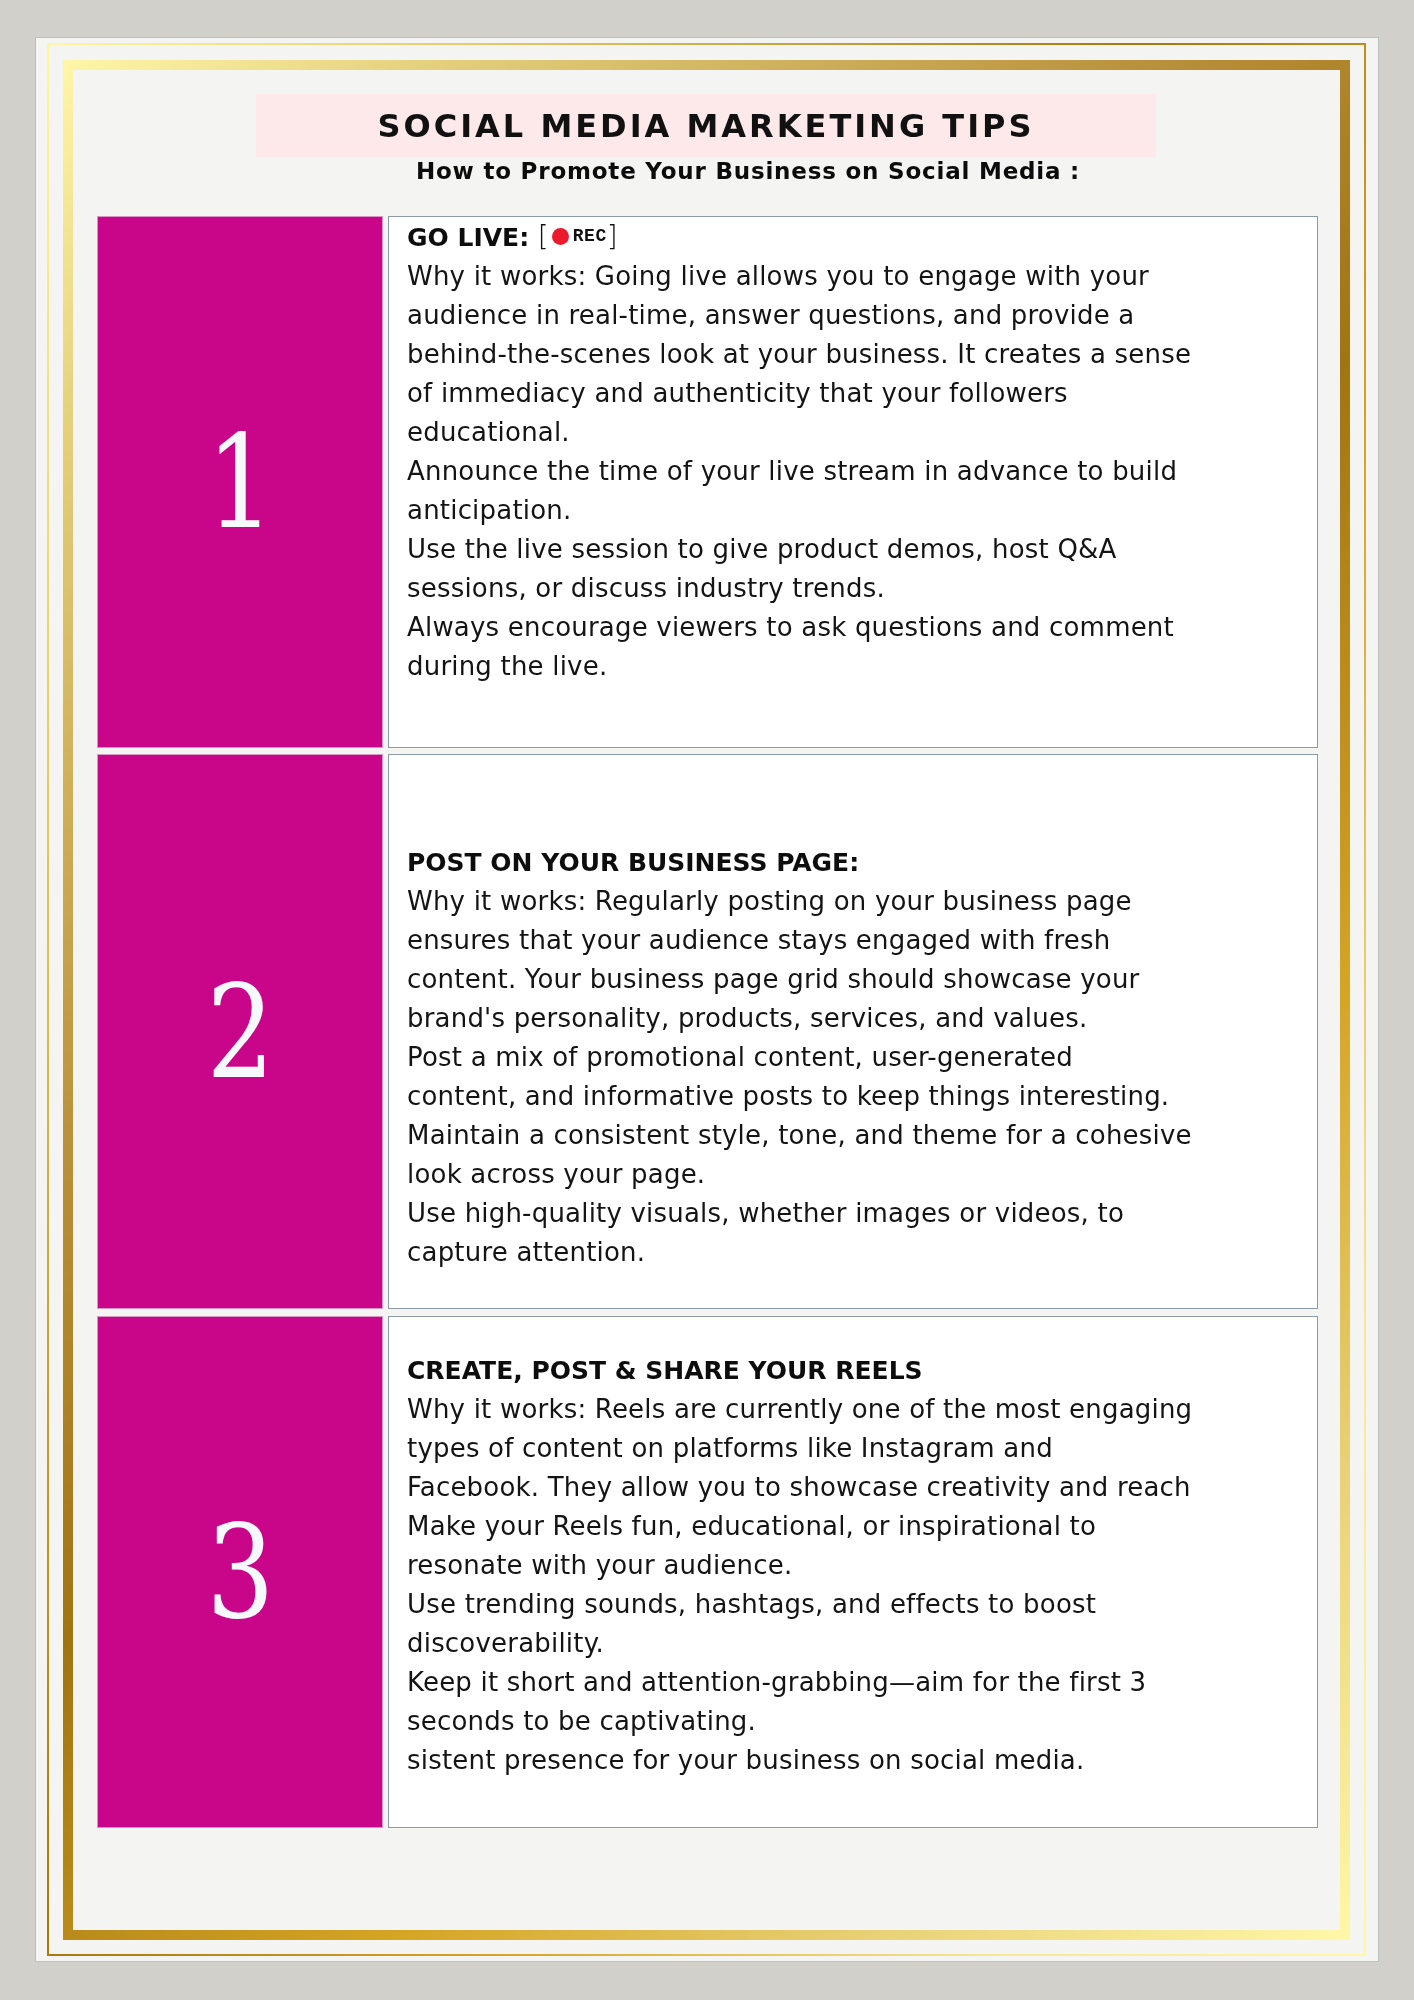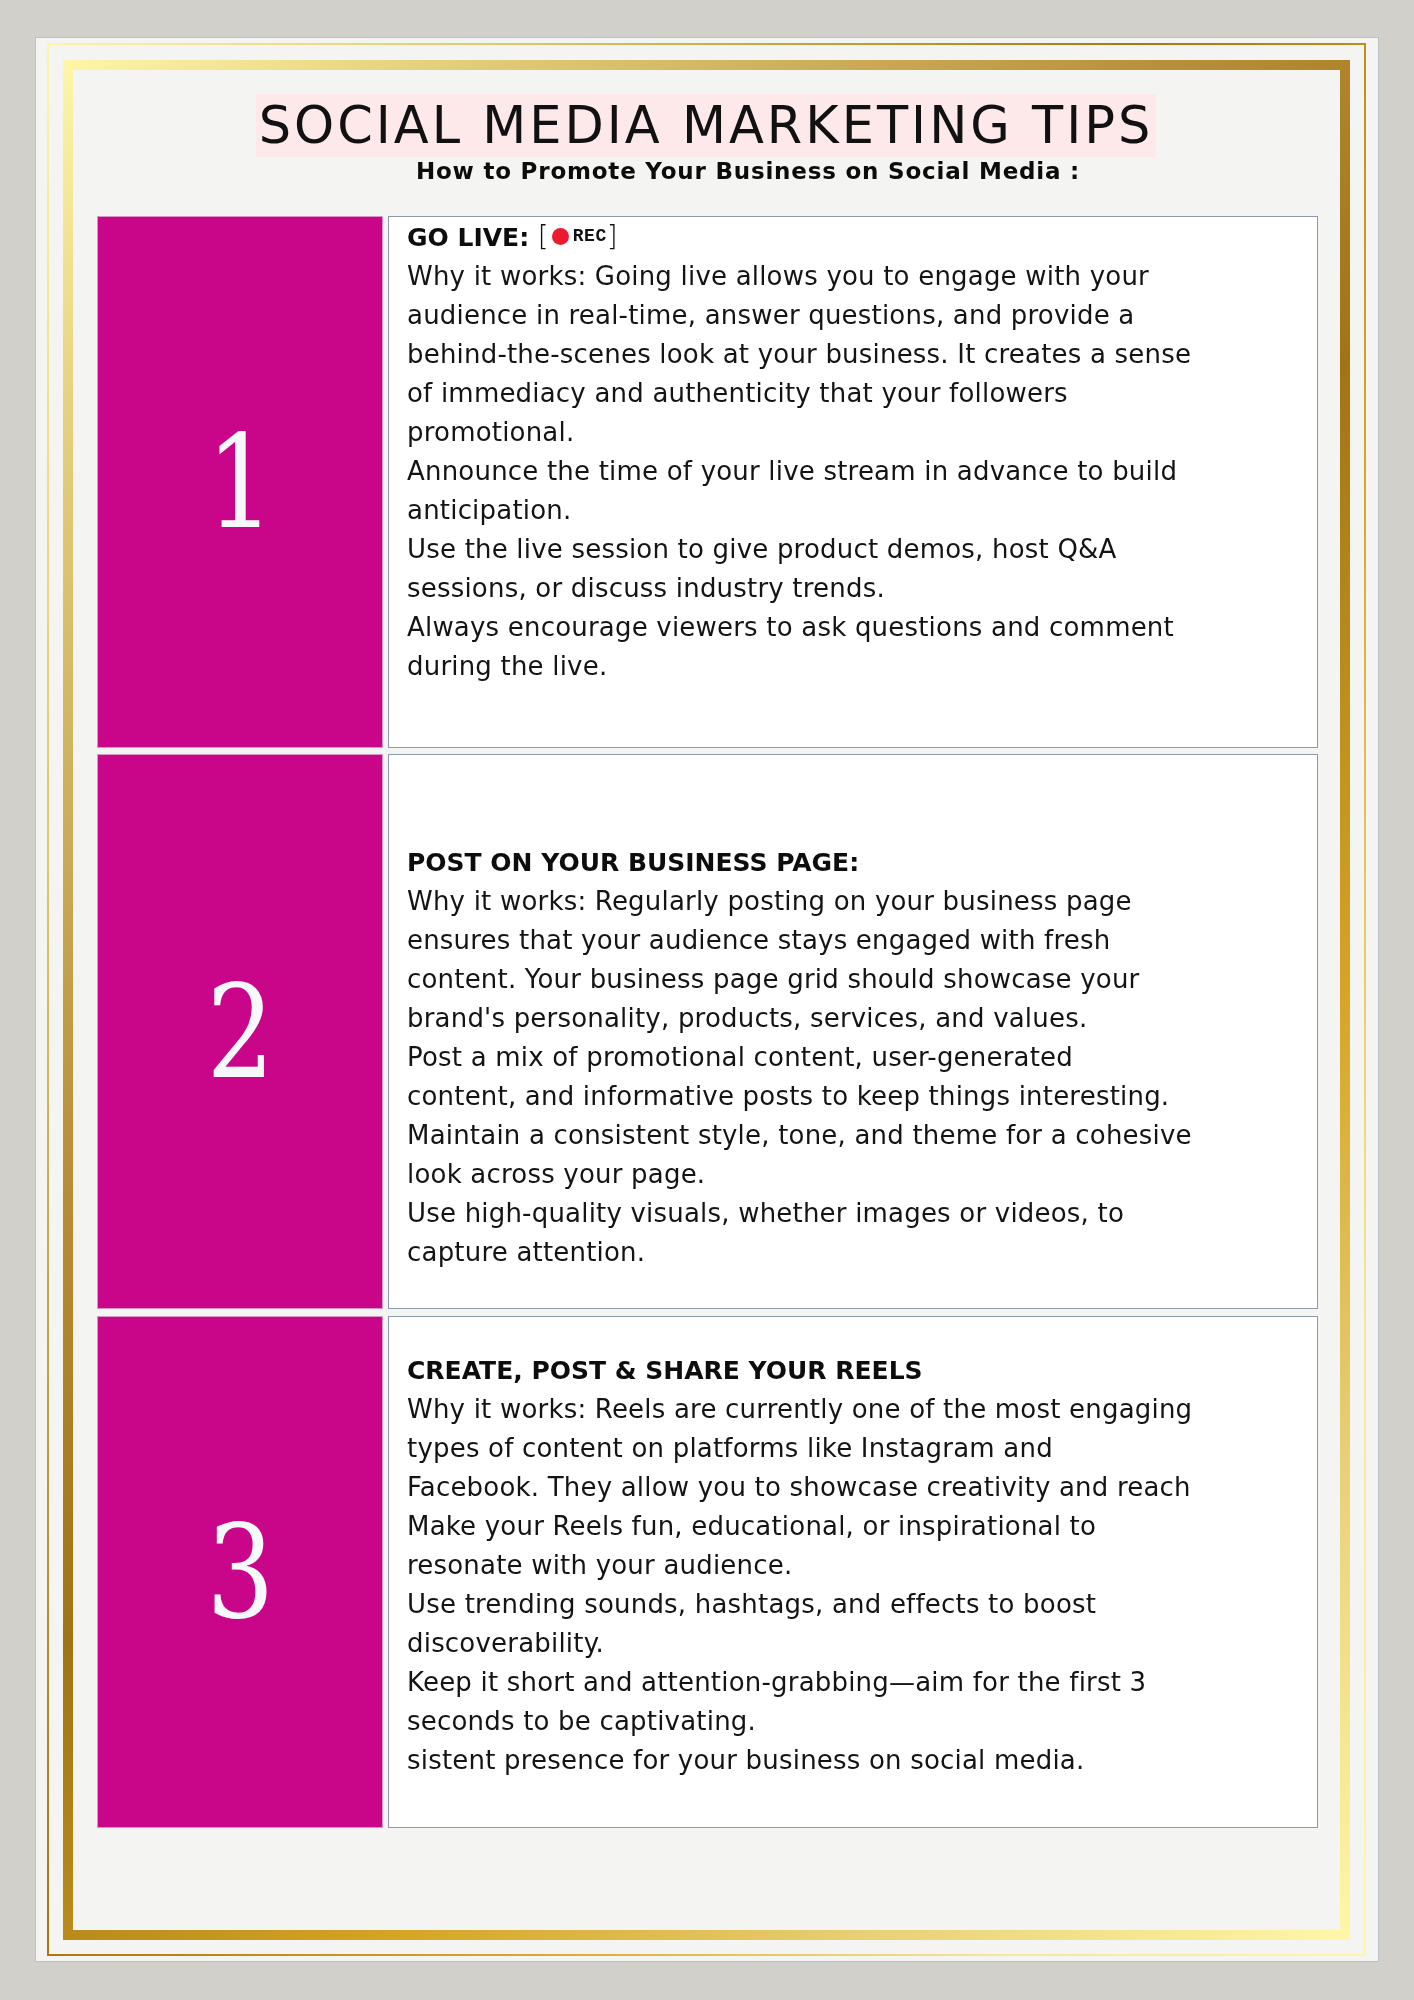--- a/index.html
+++ b/index.html
@@ -39,22 +39,22 @@
   }
   .title-wrap {
     position: absolute;
     left: 220px; top: 56px;
     width: 900px; height: 63px;
     background: #fde9ea;
     display: flex; align-items: center; justify-content: center;
   }
   .title {
     font-family: "DejaVu Sans", sans-serif;
-    font-weight: 400;
-    font-size: 51px;
+    font-weight: 700;
+    font-size: 32px;
     letter-spacing: 3px;
     color: #111;
     white-space: nowrap;
     line-height: 1;
   }
   .subtitle {
     position: absolute;
     left: 0; top: 118px;
     width: 1342px;
     text-align: center;
@@ -158,21 +158,21 @@
           <span class="rec-bracket">[</span>
           <span class="rec-dot"></span>
           <span class="rec-label">REC</span>
           <span class="rec-bracket">]</span>
         </span>
       </div>
       <div class="card-line">Why it works: Going live allows you to engage with your</div>
       <div class="card-line">audience in real-time, answer questions, and provide a</div>
       <div class="card-line">behind-the-scenes look at your business. It creates a sense</div>
       <div class="card-line">of immediacy and authenticity that your followers</div>
-      <div class="card-line">promotional.</div>
+      <div class="card-line">educational.</div>
       <div class="card-line">Announce the time of your live stream in advance to build</div>
       <div class="card-line">anticipation.</div>
       <div class="card-line">Use the live session to give product demos, host Q&amp;A</div>
       <div class="card-line">sessions, or discuss industry trends.</div>
       <div class="card-line">Always encourage viewers to ask questions and comment</div>
       <div class="card-line">during the live.</div>
     </div>
   </div>
 
   <div class="row" style="top:716px; height:555px;">

